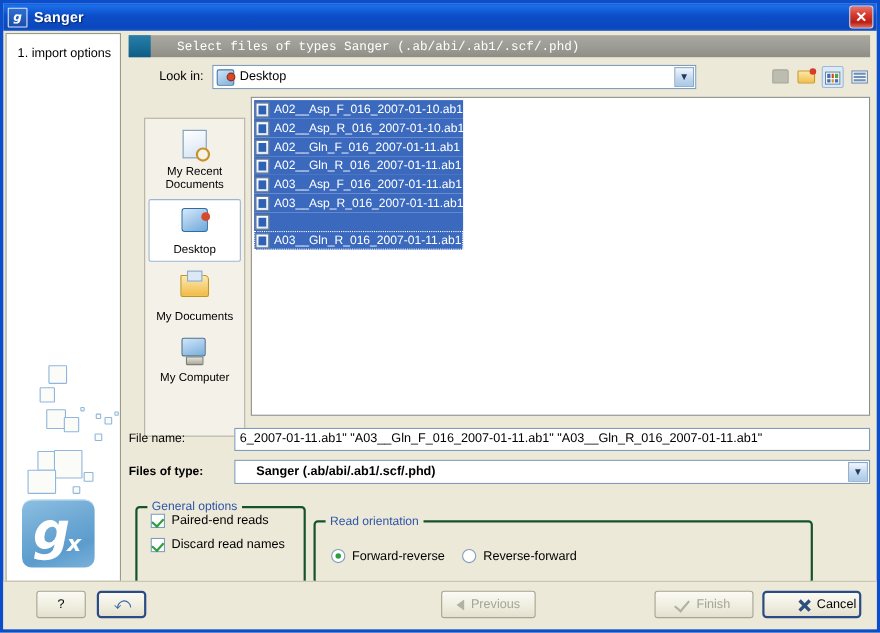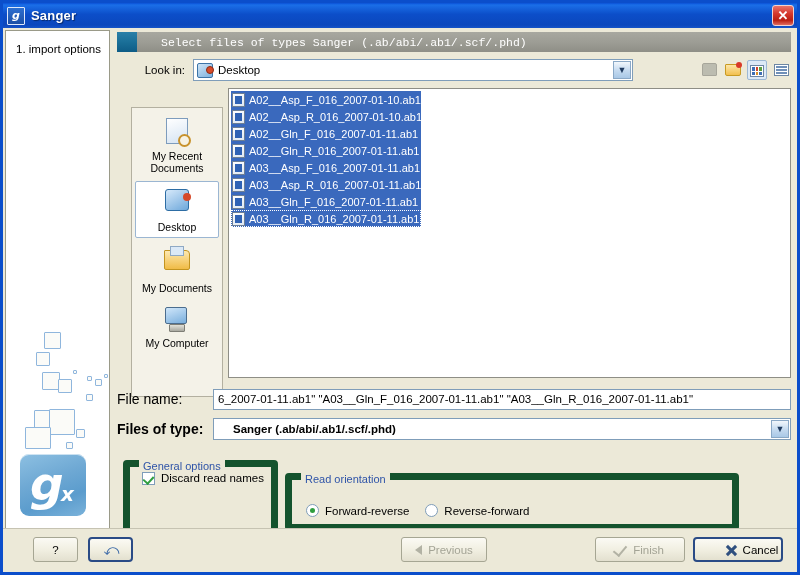--- a/index.html
+++ b/index.html
@@ -465,21 +465,21 @@
     right: 4px;
     height: 22px;
     display: flex;
     align-items: center;
   }
   .fn-row.r1 { top: 358px; }
   .fn-row.r2 { top: 388px; font-weight: bold; }
   .fn-label {
     width: 96px;
     text-align: left;
-    font-size: 14px;
+    font-size: 11px;
     color: #000;
     flex: none;
   }
   .textbox {
     flex: 1;
     height: 21px;
     box-sizing: border-box;
     border: 1px solid #7f9db9;
     background: #ffffff;
     font-size: 11.5px;
@@ -487,21 +487,21 @@
     line-height: 19px;
     padding-left: 4px;
     white-space: nowrap;
     overflow: hidden;
   }
 
   
   .groupbox {
     position: absolute;
     box-sizing: border-box;
-    border: 7px solid #14532d;
+    border: 2px solid #14532d;
     border-radius: 4px;
   }
   .group-title {
     position: absolute;
     top: -7px; left: 9px;
     background: #ece9d8;
     padding: 0 4px;
     font-size: 11px;
     color: #2f54a8;
   }
@@ -768,21 +768,20 @@
         <div class="file-row">
           <span class="file-icon"></span>
           <span class="file-name">A03__Asp_F_016_2007-01-11.ab1</span>
         </div>
         <div class="file-row">
           <span class="file-icon"></span>
           <span class="file-name">A03__Asp_R_016_2007-01-11.ab1</span>
         </div>
         <div class="file-row">
           <span class="file-icon"></span>
-          <span class="file-name">A03__Gln_F_016_2007-01-11.ab1</span>
         </div>
         <div class="file-row focused">
           <span class="file-icon"></span>
           <span class="file-name">A03__Gln_R_016_2007-01-11.ab1</span>
         </div>
       </div>
 
       <div class="fn-row r1">
         <div class="fn-label">File name:</div>
         <div class="textbox">6_2007-01-11.ab1" "A03__Gln_F_016_2007-01-11.ab1" "A03__Gln_R_016_2007-01-11.ab1"</div>
@@ -791,20 +790,24 @@
       <div class="fn-row r2">
         <div class="fn-label">Files of type:</div>
         <div class="combo">
           <span class="combo-text" style="margin-left:16px;">Sanger (.ab/abi/.ab1/.scf/.phd)</span>
           <span class="combo-arrow">▼</span>
         </div>
       </div>
 
       <div class="groupbox" id="general-options">
         <div class="group-title">General options</div>
+        <div class="check-row">
+          <span class="checkbox on"></span>
+          <span class="check-label">Paired-end reads</span>
+        </div>
         <div class="check-row">
           <span class="checkbox on"></span>
           <span class="check-label">Discard read names</span>
         </div>
       </div>
 
       <div class="groupbox" id="read-orientation">
         <div class="group-title">Read orientation</div>
         <div class="radios">
           <div class="radio-row">

